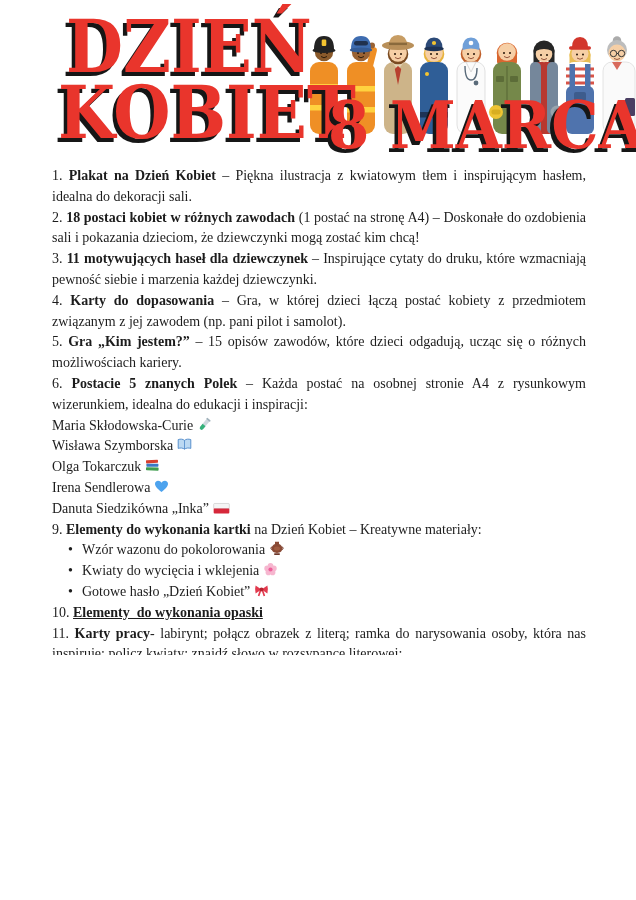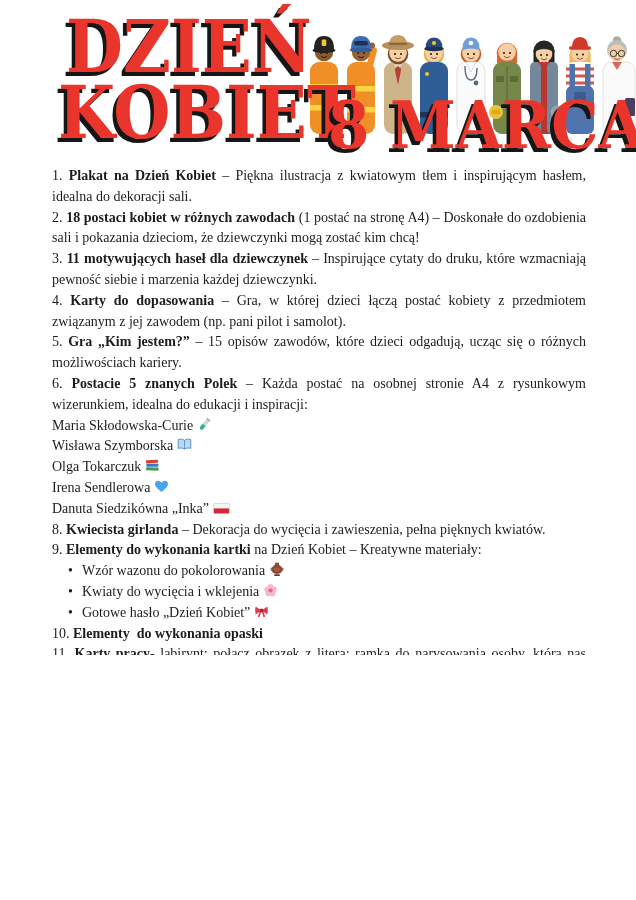--- a/index.html
+++ b/index.html
@@ -15,21 +15,21 @@
   #date-8marca{left:328px;top:92px;font-size:66px;}
 
   .illus{position:absolute;left:306px;top:26px;z-index:1;}
 
   
   .doc-body{position:absolute;left:52px;top:166px;width:534px;
             font-size:14px;line-height:20.8px;text-align:justify;}
   .doc-body p{margin:0;}
   .num{font-weight:400;}
   b{font-weight:700;}
-  .pre{white-space:pre-wrap;}
+  .pre{white-space:pre-wrap;text-decoration:underline;}
   .fw-line{text-align:left;}
   .bullet{position:relative;padding-left:30px;text-align:left;}
   .bullet::before{content:"•";position:absolute;left:16px;top:0;}
   .emo{vertical-align:-2px;margin-left:4px;}
 
   
   .logo{position:absolute;left:440px;top:771px;width:190px;height:96px;z-index:2;}
   .logo-circle{position:absolute;left:0;top:2px;width:84px;height:84px;border-radius:50%;
                background:#cdb5db;}
   .mania{position:absolute;left:10px;top:6px;font-family:"Liberation Sans",sans-serif;
@@ -226,21 +226,20 @@
     <div class="fw-line"><span>Irena Sendlerowa</span><svg class="emo" width="15" height="15" viewBox="0 0 15 15">
           <path d="M7.5 13 C3 9.5 1 7.2 1 4.8 C1 3 2.4 1.7 4.1 1.7 C5.5 1.7 6.8 2.6 7.5 3.8 C8.2 2.6 9.5 1.7 10.9 1.7 C12.6 1.7 14 3 14 4.8 C14 7.2 12 9.5 7.5 13 Z" fill="#4da3ee"></path>
         </svg></div>
 
     <div class="fw-line"><span>Danuta Siedzikówna „Inka”</span><svg class="emo" width="17" height="13" viewBox="0 0 18 13">
           <rect x="0.7" y="1.2" width="16.6" height="5.3" rx="1" fill="#f5f5f5" stroke="#c2c2c2" stroke-width="0.6"></rect>
           <path d="M0.7 6.5 h16.6 v4.3 a1 1 0 0 1 -1 1 h-14.6 a1 1 0 0 1 -1 -1 Z" fill="#d6273a"></path>
         </svg></div>
 
 
-    <p><span class="num">8.</span> <b>Kwiecista girlanda</b><span> – Dekoracja do wycięcia i zawieszenia, pełna pięknych kwiatów.</span></p>
 
     <p><span class="num">9.</span> <b>Elementy do wykonania kartki</b><span> na Dzień Kobiet – Kreatywne materiały:</span></p>
 
     <div class="bullet"><span>Wzór wazonu do pokolorowania</span><svg class="emo" width="15" height="15" viewBox="0 0 15 15">
           <path d="M2.8 5.6 q-2 1.5 0 3.2" stroke="#6e382a" stroke-width="1" fill="none"></path>
           <path d="M13.2 5.6 q2 1.5 0 3.2" stroke="#6e382a" stroke-width="1" fill="none"></path>
           <path d="M6 0.8 h4 v2.2 c2.2 1 3.4 2.6 3.4 4.6 c0 2.6 -2.2 4.4 -5.4 4.4 c-3.2 0 -5.4 -1.8 -5.4 -4.4 c0 -2 1.2 -3.6 3.4 -4.6 Z" fill="#8a4a35"></path>
           <ellipse cx="8" cy="7.4" rx="3" ry="2" fill="#a05c41"></ellipse>
           <rect x="5" y="12.2" width="6" height="1.8" rx="0.9" fill="#6e382a"></rect>
         </svg></div>

